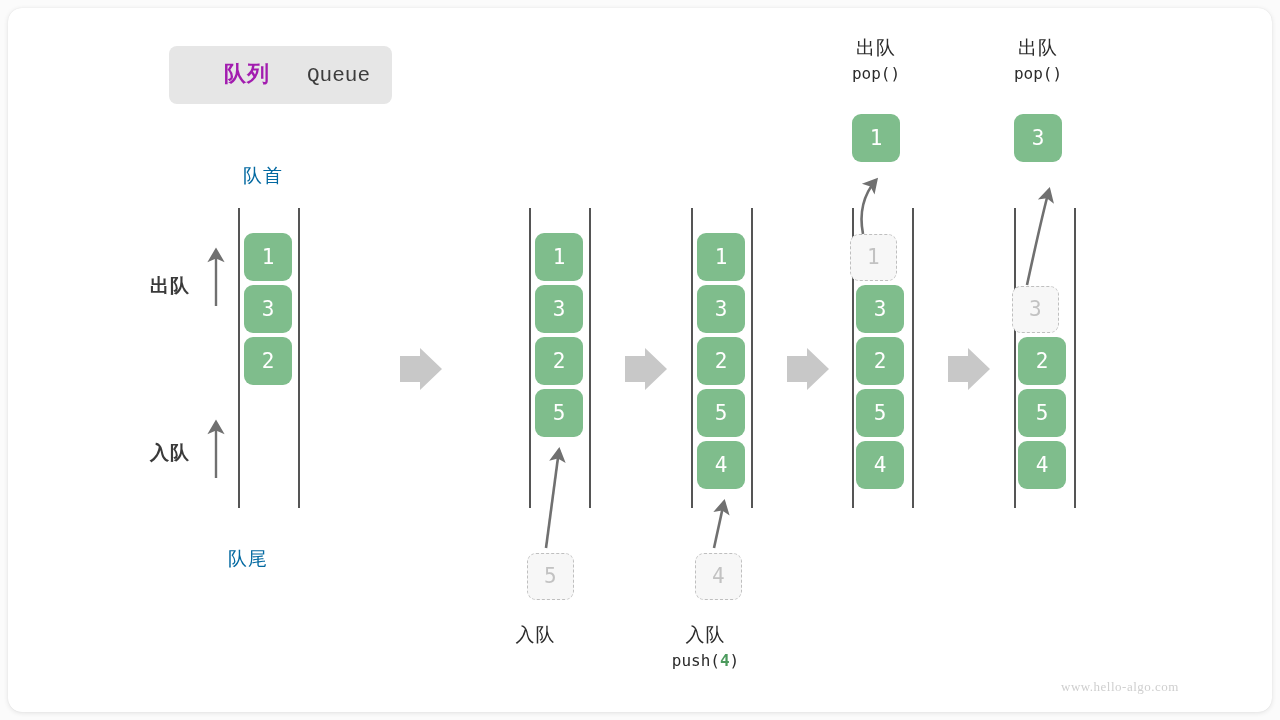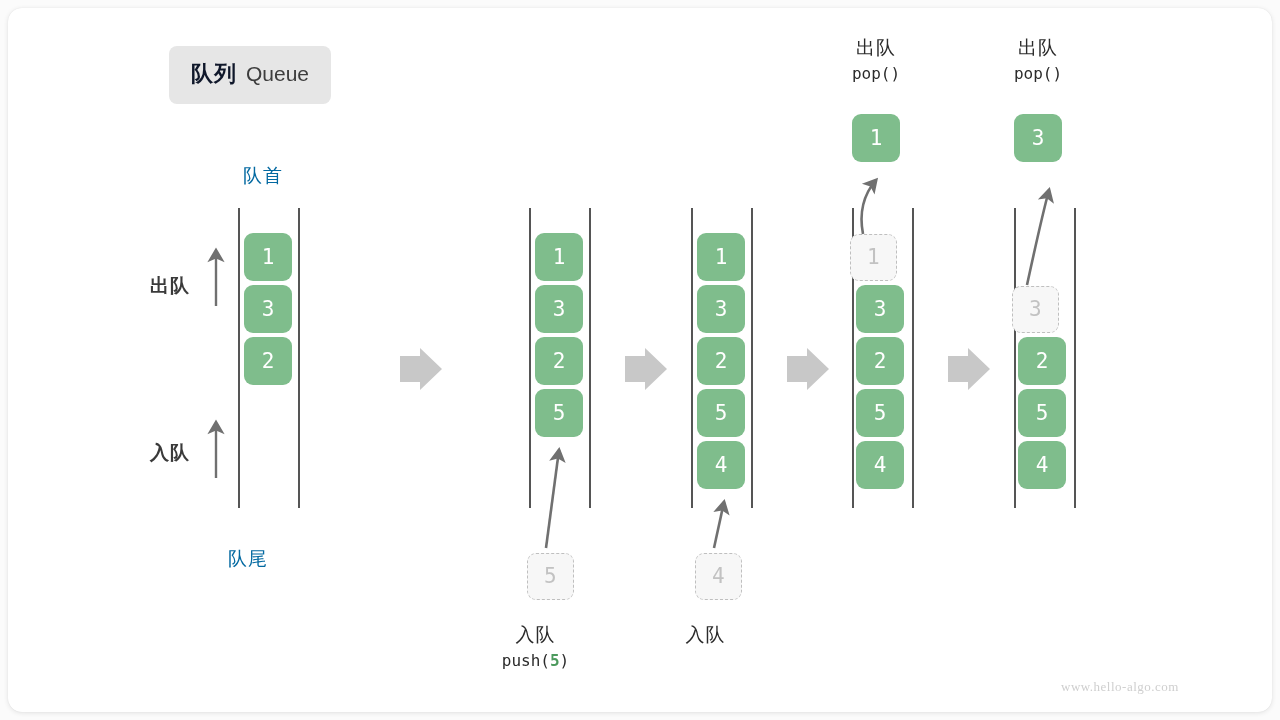--- a/index.html
+++ b/index.html
@@ -17,22 +17,22 @@
   .stage{position:absolute;left:0;top:0;width:1264px;height:704px;}
 
   
   #title-chip{
     position:absolute;left:161px;top:38px;
     background:#e6e6e6;border-radius:8px;
     padding:13px 22px 15px 22px;
     display:flex;align-items:baseline;gap:9px;
     white-space:nowrap;
   }
-  #title-chip .cn{font-size:22px;font-weight:bold;color:#0f172a;letter-spacing:1px;}
-  #title-chip .en{font-family:Liberation Sans, sans-serif;font-size:21px;color:#3d3d3d;}
+  #title-chip .cn{font-size:22px;font-weight:bold;color:#a21caf;letter-spacing:1px;margin-left:33px;}
+  #title-chip .en{font-family:Liberation Mono, monospace;font-size:21px;color:#3d3d3d;margin-left:28px;}
 
   
   .hdr-label{
     position:absolute;font-size:19px;font-weight:normal;color:#0369a1;
     letter-spacing:1px;white-space:nowrap;
   }
   .side-label{
     position:absolute;font-size:19px;font-weight:bold;color:#3a3a3a;
     letter-spacing:1px;white-space:nowrap;
   }
@@ -109,31 +109,31 @@
     <div class="cell" style="left:236px;top:277px;">3</div>
     <div class="cell" style="left:236px;top:329px;">2</div>
 
     <div class="cell" style="left:527px;top:225px;">1</div>
     <div class="cell" style="left:527px;top:277px;">3</div>
     <div class="cell" style="left:527px;top:329px;">2</div>
     <div class="cell" style="left:527px;top:381px;">5</div>
     <div class="cell ghost" style="left:519px;top:545px;">5</div>
     <div class="op-label" style="left:430px;top:612px;width:195px;">
       <span class="cn">入队</span>
-      <span class="code"><span>push(</span><b>5</b><span>)</span></span>
     </div>
 
     <div class="cell" style="left:689px;top:225px;">1</div>
     <div class="cell" style="left:689px;top:277px;">3</div>
     <div class="cell" style="left:689px;top:329px;">2</div>
     <div class="cell" style="left:689px;top:381px;">5</div>
     <div class="cell" style="left:689px;top:433px;">4</div>
     <div class="cell ghost" style="left:687px;top:545px;">4</div>
     <div class="op-label" style="left:600px;top:612px;width:195px;">
       <span class="cn">入队</span>
+      <span class="code"><span>push(</span><b>4</b><span>)</span></span>
     </div>
 
     <div class="op-label" style="left:793px;top:25px;width:150px;">
       <span class="cn">出队</span>
       <span class="code">pop()</span>
     </div>
     <div class="cell" style="left:844px;top:106px;">1</div>
     <div class="cell ghost" style="left:842px;top:226px;">1</div>
     <div class="cell" style="left:848px;top:277px;">3</div>
     <div class="cell" style="left:848px;top:329px;">2</div>

